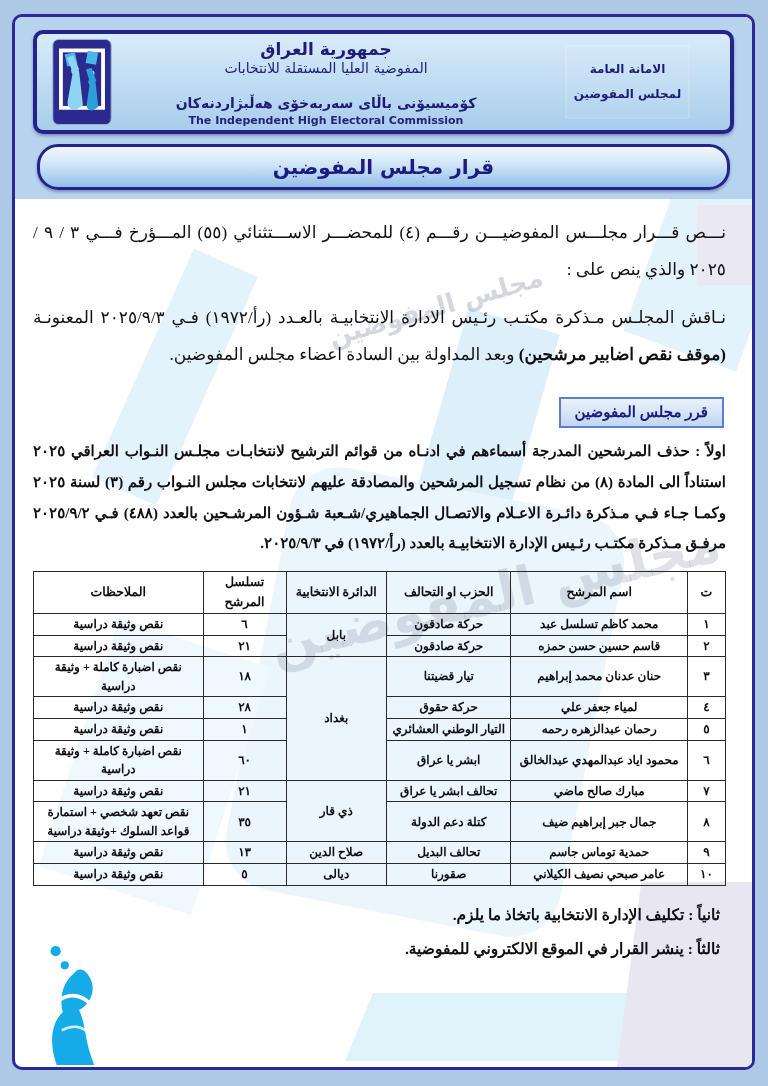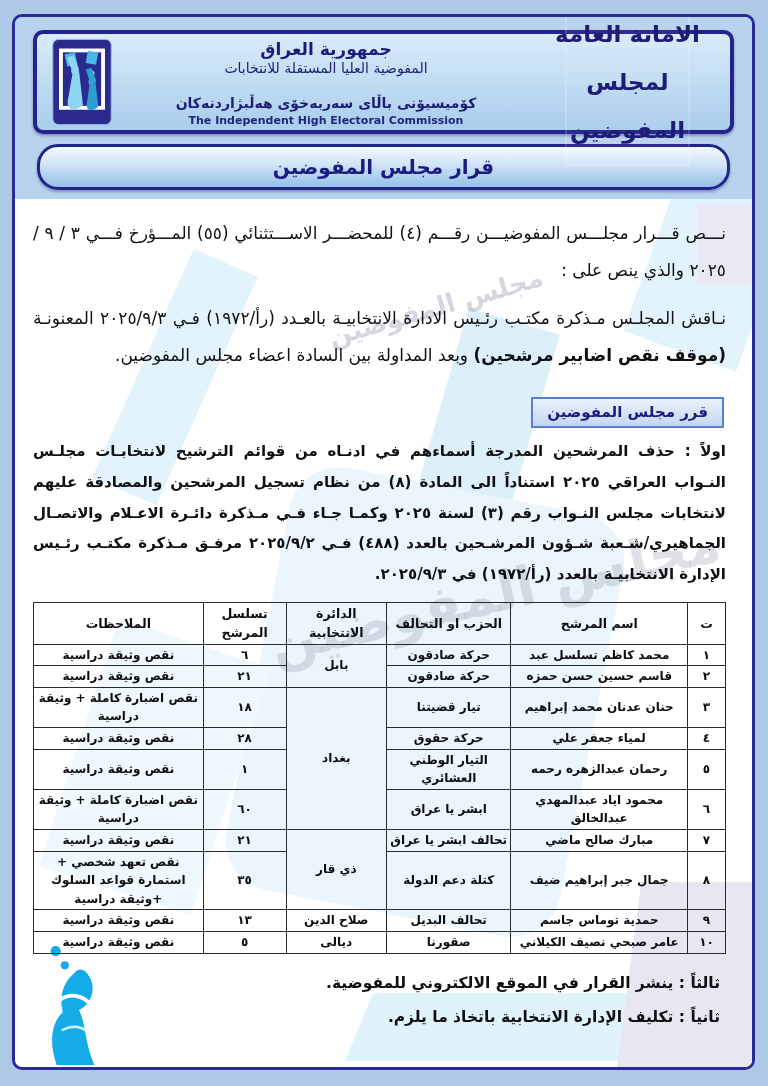--- a/index.html
+++ b/index.html
@@ -49,38 +49,38 @@
     gap:29px;
   }
   .logo-wrap{flex:0 0 70px;display:flex;justify-content:center;}
   .hdr-center{flex:1;text-align:center;color:#1d1d78;line-height:1.25;padding-top:2px;}
   .hdr-center .l1{font-size:17px;font-weight:bold;}
   .hdr-center .l2{font-size:14px;font-weight:normal;}
   .hdr-center .l3{font-size:14px;font-weight:bold;margin-top:18px;}
   .hdr-center .l4{font-size:11px;font-weight:bold;color:#23237e;margin-top:1px;}
   .hdr-right{
     flex:0 0 185px;text-align:center;color:#1d1d78;font-weight:bold;
-    font-size:23px;line-height:2.1;position:relative;
+    font-size:12px;line-height:2.1;position:relative;
   }
   .hdr-right .ghost{
     position:absolute;inset:-12px 30px;opacity:.18;
     border:2px solid #ffffff;background:rgba(255,255,255,.25);
   }
   .hdr-right span{position:relative;display:block;}
   .title-bar{
     margin:10px 4px 0 4px;
     border:3px solid #23238c;
     border-radius:21px;
     background:linear-gradient(#f3f9fe 0%, #cfe4f7 45%, #94bfe9 100%);
     height:40px;display:flex;align-items:center;justify-content:center;
     font-size:20px;font-weight:bold;color:#1b1b80;
     box-shadow:0 2px 3px rgba(20,20,90,.35);
   }
   
-  .content{position:relative;z-index:1;direction:rtl;padding:2px 26px 0 18px;color:#101014;}
+  .content{position:relative;z-index:1;direction:rtl;padding:2px 26px 0 18px;color:#101014;font-family:Liberation Serif, serif;}
   .para{font-size:17px;line-height:2.15;text-align:justify;margin:14px 0 0 0;}
   .para.second-p{margin-top:12px;}
   .bold-inline{font-weight:bold;}
   .decided-row{margin:24px 2px 8px 0;}
   .decided-btn{
     display:inline-block;
     border:2px solid #5b7fd0;
     background:linear-gradient(#eaf2fb,#c3d7f0);
     color:#1b1b80;font-weight:bold;font-size:15px;
     padding:4px 14px 5px 14px;
@@ -251,18 +251,18 @@
             <td>عامر صبحي نصيف الكيلاني</td>
             <td>صقورنا</td>
             <td>ديالى</td>
             <td>٥</td>
             <td>نقص وثيقة دراسية</td>
           </tr>
         </tbody>
     </table>
 
     <div class="after-table">
+      <p class="f-clause">ثانياً : تكليف الإدارة الانتخابية باتخاذ ما يلزم.</p>
       <p class="f-clause">ثالثاً : ينشر القرار في الموقع الالكتروني للمفوضية.</p>
-      <p class="f-clause">ثانياً : تكليف الإدارة الانتخابية باتخاذ ما يلزم.</p>
 
     </div>
   </div>
 </div>
 
 </body></html>

